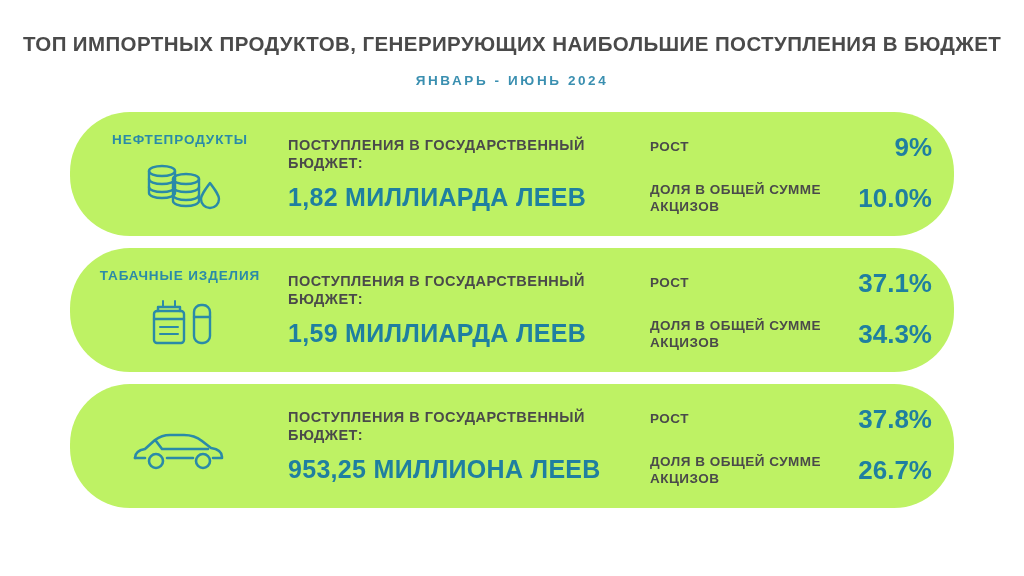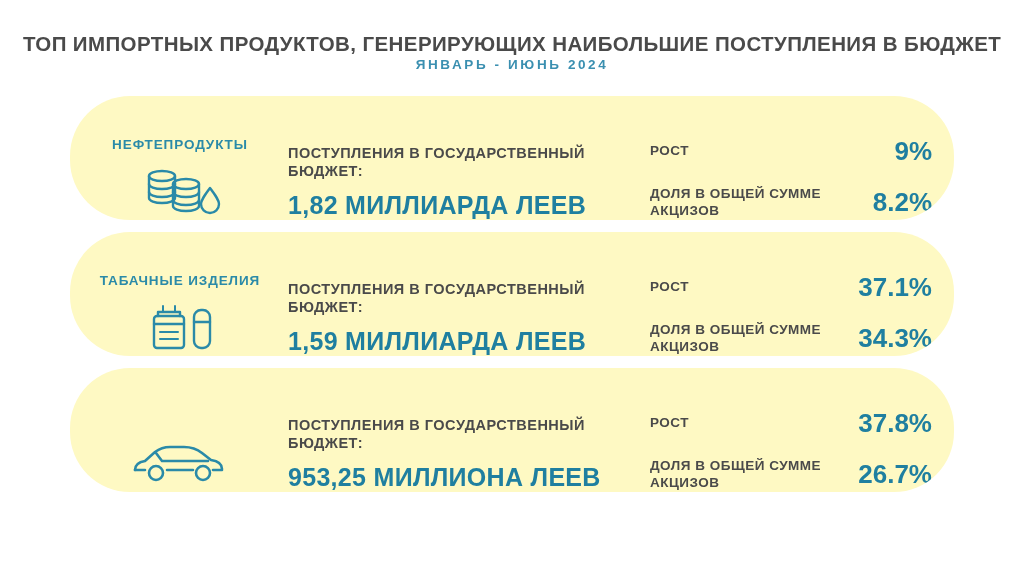--- a/index.html
+++ b/index.html
@@ -28,38 +28,39 @@
     font-size: 20.5px;
     font-weight: bold;
     color: #4a4a4a;
     letter-spacing: 0.4px;
     text-transform: uppercase;
     line-height: 1.2;
     margin: 0 auto;
     width: 1000px;
   }
   .subtitle {
+    margin-top: 16px;
     font-size: 13.5px;
     font-weight: bold;
     color: #3a8fb0;
     letter-spacing: 2.6px;
     text-transform: uppercase;
   }
   .cards {
     margin-top: 24px;
     display: flex;
     flex-direction: column;
     gap: 12px;
     padding: 0 70px 0 70px;
   }
   .card {
     position: relative;
     display: flex;
-    align-items: flex-end;
-    background: #fef9c3;
+    align-items: center;
+    background: #bef264;
     border-radius: 60px;
     height: 124px;
     overflow: hidden;
   }
   .card-left {
     display: flex;
     flex-direction: column;
     align-items: center;
     justify-content: center;
     width: 212px;
@@ -186,21 +187,21 @@
         <div class="mid-value">1,82 МИЛЛИАРДА ЛЕЕВ</div>
       </div>
       <div class="divider"></div>
       <div class="card-right">
         <div class="stat-row">
           <div class="stat-label">РОСТ</div>
           <div class="stat-value">9%</div>
         </div>
         <div class="stat-row">
           <div class="stat-label">ДОЛЯ В ОБЩЕЙ СУММЕ АКЦИЗОВ</div>
-          <div class="stat-value">8.2%</div>
+          <div class="stat-value">10.0%</div>
         </div>
       </div>
     </div>
 
     <div class="card">
       <div class="card-left">
         <div class="cat-label">ТАБАЧНЫЕ ИЗДЕЛИЯ</div>
         <div class="cat-icon">
           <svg width="96" height="58" viewBox="0 0 96 58">
             <g fill="none" stroke="#2a8aa8" stroke-width="2.4" stroke-linejoin="round" stroke-linecap="round">

